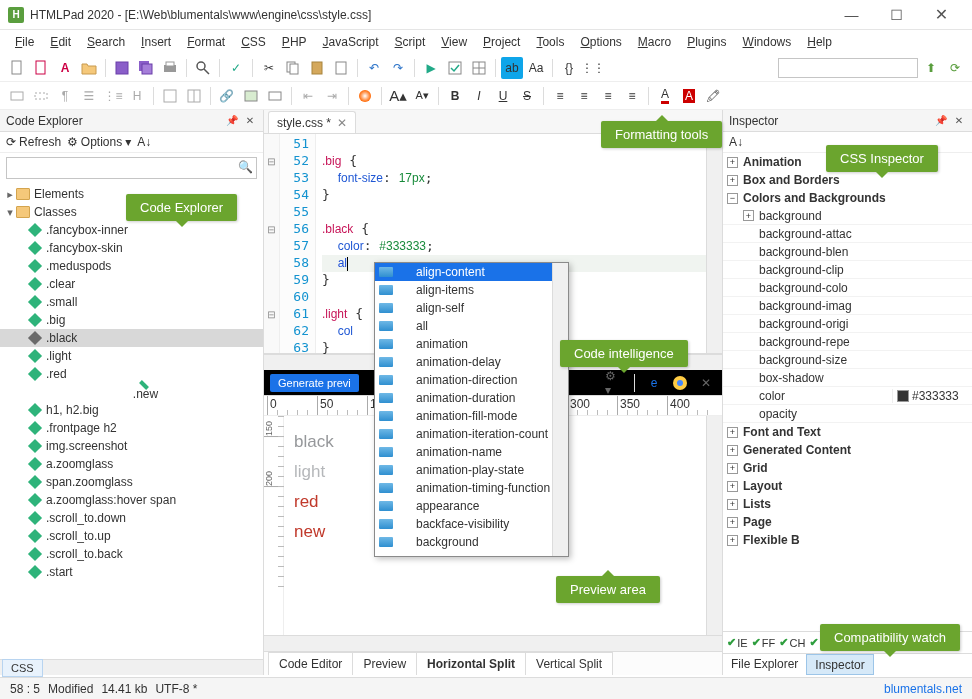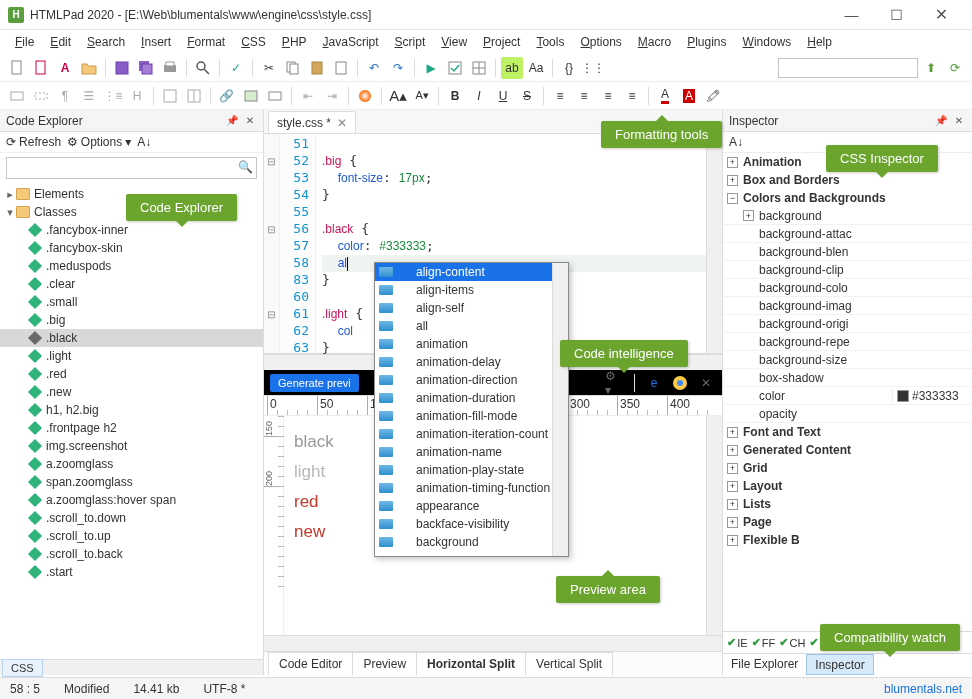--- a/index.html
+++ b/index.html
@@ -82,21 +82,21 @@
 .iprop .pm2{width:11px;height:11px;border:1px solid #999;display:flex;align-items:center;justify-content:center;font-size:9px;margin-right:5px;background:#fff}
 .iprop .plbl{flex:1}
 .iprop .pval{width:80px;border-left:1px solid #eee;padding-left:4px;display:flex;align-items:center;gap:3px}
 .colorbox{width:12px;height:12px;background:#333;border:1px solid #999}
 .compat{height:22px;display:flex;align-items:center;padding:0 4px;gap:4px;border-top:1px solid #dcdcdc}
 .compat span{display:flex;align-items:center;gap:1px;font-size:11px}
 .check{color:#2e9e3e;font-weight:bold}
 .rtabs{height:22px;display:flex;border-top:1px solid #dcdcdc}
 .rtab{padding:3px 8px;cursor:pointer;font-size:12px}
 .rtab.active{background:#d6e9f8;border:1px solid #9cc5e8}
-.statusbar{position:absolute;bottom:0;left:0;right:0;height:22px;background:#f5f5f5;border-top:1px solid #dcdcdc;display:flex;align-items:center;padding:0 10px;gap:24px;font-size:12px}
+.statusbar{position:absolute;bottom:0;left:0;right:0;height:22px;background:#f5f5f5;border-top:1px solid #dcdcdc;display:flex;align-items:center;padding:0 10px;gap:8px;font-size:12px}
 .statusbar .r{margin-left:auto;color:#1a72e8}
 .callout{position:absolute;background:#6ba52e;color:#fff;padding:6px 14px;font-size:13px;border-radius:2px;z-index:30;box-shadow:1px 1px 3px rgba(0,0,0,.2)}
 .callout::after{content:"";position:absolute;width:0;height:0;border:7px solid transparent}
 .callout.down::after{bottom:-13px;left:50%;margin-left:-7px;border-top-color:#6ba52e}
 .callout.up::after{top:-13px;left:50%;margin-left:-7px;border-bottom-color:#6ba52e}
 .scrollb{width:16px;background:#f0f0f0;border-left:1px solid #dcdcdc}
 .hscroll{height:16px;background:#f0f0f0;border-top:1px solid #dcdcdc}
 </style>
 </head>
 <body>
@@ -203,21 +203,21 @@
       </svg>
     </div>
   <div class="tbtn">
       <svg viewBox="0 0 16 16">
         <rect x="2" y="2" width="12" height="12" fill="#fff" stroke="#888"></rect>
         <line x1="8" y1="2" x2="8" y2="14" stroke="#888"></line>
         <line x1="2" y1="8" x2="14" y2="8" stroke="#888"></line>
       </svg>
     </div>
   <div class="tsep"></div>
-  <div class="tbtn" style="background:#bef264">ab</div>
+  <div class="tbtn" style="background:#0ea5e9">ab</div>
   <div class="tbtn">Aa</div>
   <div class="tsep"></div>
   <div class="tbtn">{}</div>
   <div class="tbtn">⋮⋮</div>
   <div style="flex:1"></div>
   <div style="width:140px;height:20px;border:1px solid #c5c5c5"></div>
   <div class="tbtn" style="color:#5a9e3e">⬆</div>
   <div class="tbtn" style="color:#5a9e3e">⟳</div>
 </div>
 
@@ -356,21 +356,21 @@
           <span class="tree-lbl">.black</span>
         </div>
         <div class="tree-row" style="padding-left: 28px;">
           <div class="diamond"></div>
           <span class="tree-lbl">.light</span>
         </div>
         <div class="tree-row" style="padding-left: 28px;">
           <div class="diamond"></div>
           <span class="tree-lbl">.red</span>
         </div>
-        <div class="tree-row" style="padding-left: 28px;">
+        <div class="tree-row" style="padding-left: 28px; flex-direction: column;">
           <div class="diamond"></div>
           <span class="tree-lbl">.new</span>
         </div>
         <div class="tree-row" style="padding-left: 28px;">
           <div class="diamond"></div>
           <span class="tree-lbl">h1, h2.big</span>
         </div>
         <div class="tree-row" style="padding-left: 28px;">
           <div class="diamond"></div>
           <span class="tree-lbl">.frontpage h2</span>
@@ -437,21 +437,21 @@
           </div>
         <div class="gutter" id="gutter">
             <div>51</div>
             <div>52</div>
             <div>53</div>
             <div>54</div>
             <div>55</div>
             <div>56</div>
             <div>57</div>
             <div>58</div>
-            <div>83</div>
+            <div>59</div>
             <div>60</div>
             <div>61</div>
             <div>62</div>
             <div>63</div>
           </div>
         <div class="code" id="code">
           <div class="code-line"></div>
             <div class="code-line"><span class="sel-cls">.big</span> {</div>
             <div class="code-line">  <span class="prop">font-size</span>: <span class="val">17px</span>;</div>
             <div class="code-line">}</div>

